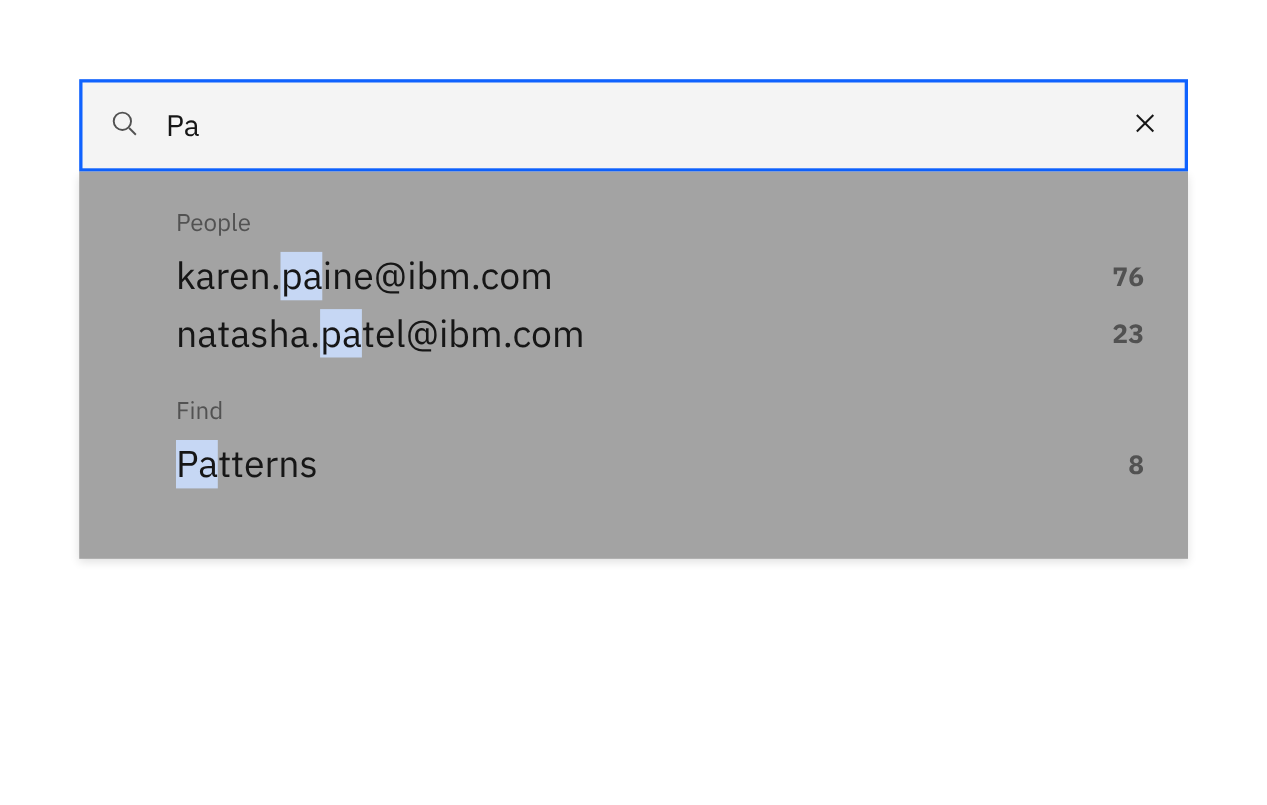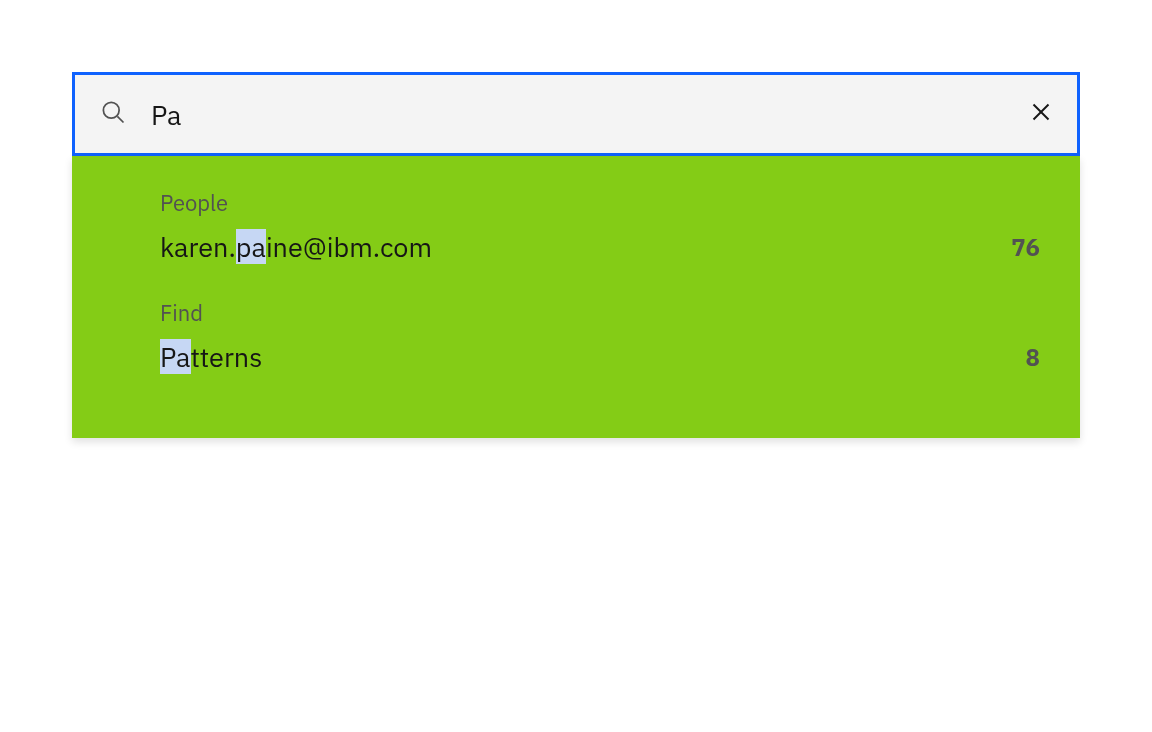--- a/index.html
+++ b/index.html
@@ -56,21 +56,21 @@
 
     .clear-icon {
       flex-shrink: 0;
       width: 24px;
       height: 24px;
       color: #161616;
       cursor: pointer;
     }
 
     .dropdown {
-      background: #84cc16;
+      background: #a3a3a3;
       padding: 32px 40px 60px 88px;
       box-shadow: 0 4px 8px rgba(0, 0, 0, 0.12);
     }
 
     .group {
       margin-bottom: 30px;
     }
 
     .group:last-child {
       margin-bottom: 0;
@@ -85,21 +85,21 @@
 
     .result-row {
       display: flex;
       justify-content: space-between;
       align-items: center;
       padding: 4px 0;
       cursor: pointer;
     }
 
     .result-text {
-      font-size: 27px;
+      font-size: 34px;
       color: #161616;
       font-weight: 400;
     }
 
     .result-count {
       font-size: 24px;
       color: #525252;
       font-weight: 700;
     }
 
@@ -131,20 +131,24 @@
   <div class="dropdown">
 
     <div class="group">
       <div class="group-label">People</div>
 
       <div class="result-row">
         <span class="result-text"><span>karen.</span><span class="highlight">pa</span><span>ine@ibm.com</span></span>
         <span class="result-count">76</span>
       </div>
 
+      <div class="result-row">
+        <span class="result-text"><span>natasha.</span><span class="highlight">pa</span><span>tel@ibm.com</span></span>
+        <span class="result-count">23</span>
+      </div>
     </div>
 
 
     <div class="group">
       <div class="group-label">Find</div>
 
       <div class="result-row">
         <span class="result-text"><span></span><span class="highlight">Pa</span><span>tterns</span></span>
         <span class="result-count">8</span>
       </div>

